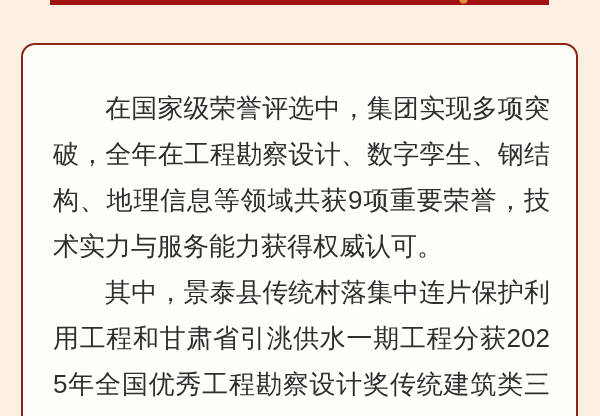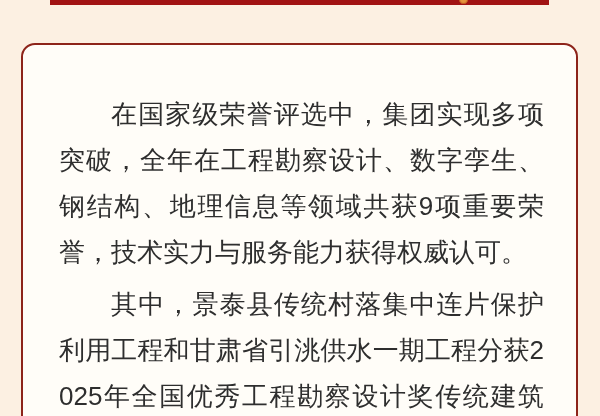--- a/index.html
+++ b/index.html
@@ -54,21 +54,21 @@
   }
 
   .article {
     padding: 40px 26px 0 30px;
     color: var(--text-color, #2e2e2e);
     font-size: 26px;
     line-height: 46px;
     text-align: justify;
   }
   .article p {
-    margin: 6px;
+    margin: 0;
     text-indent: 2em;
     word-break: break-all;
   }
 </style>
 </head>
 <body>
 
 <div class="top-bar"></div>
 <div class="ornament"></div>
 

